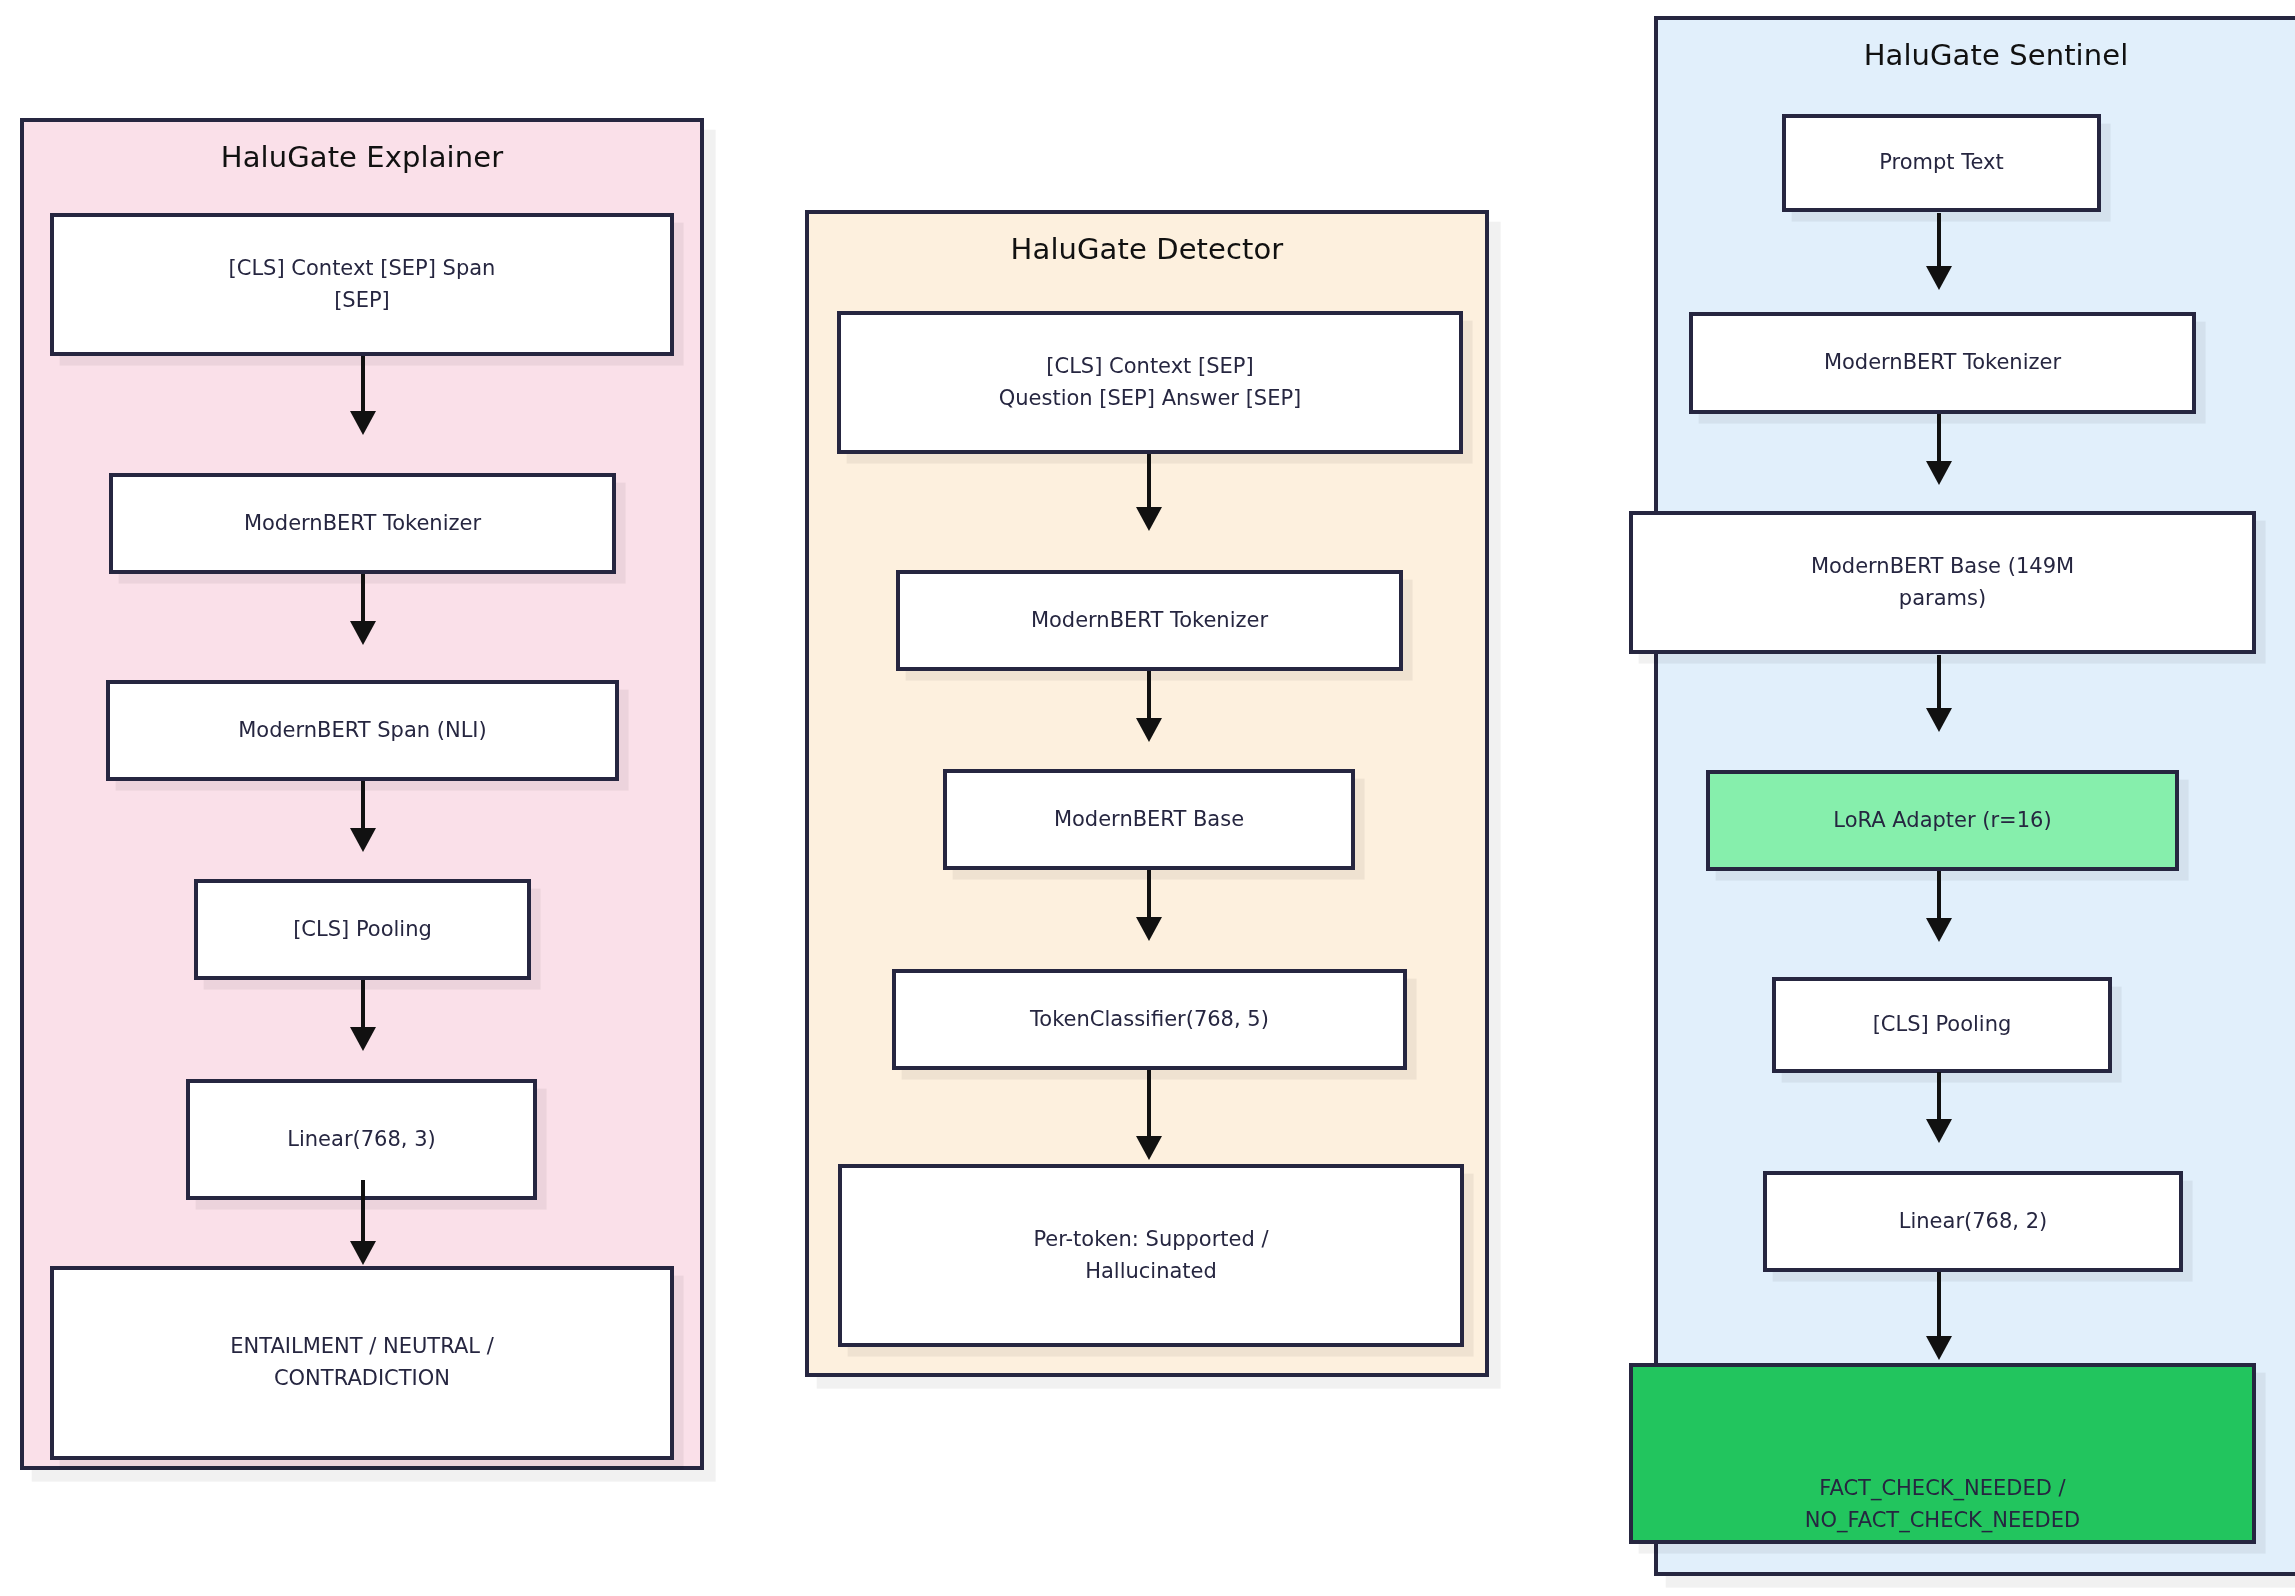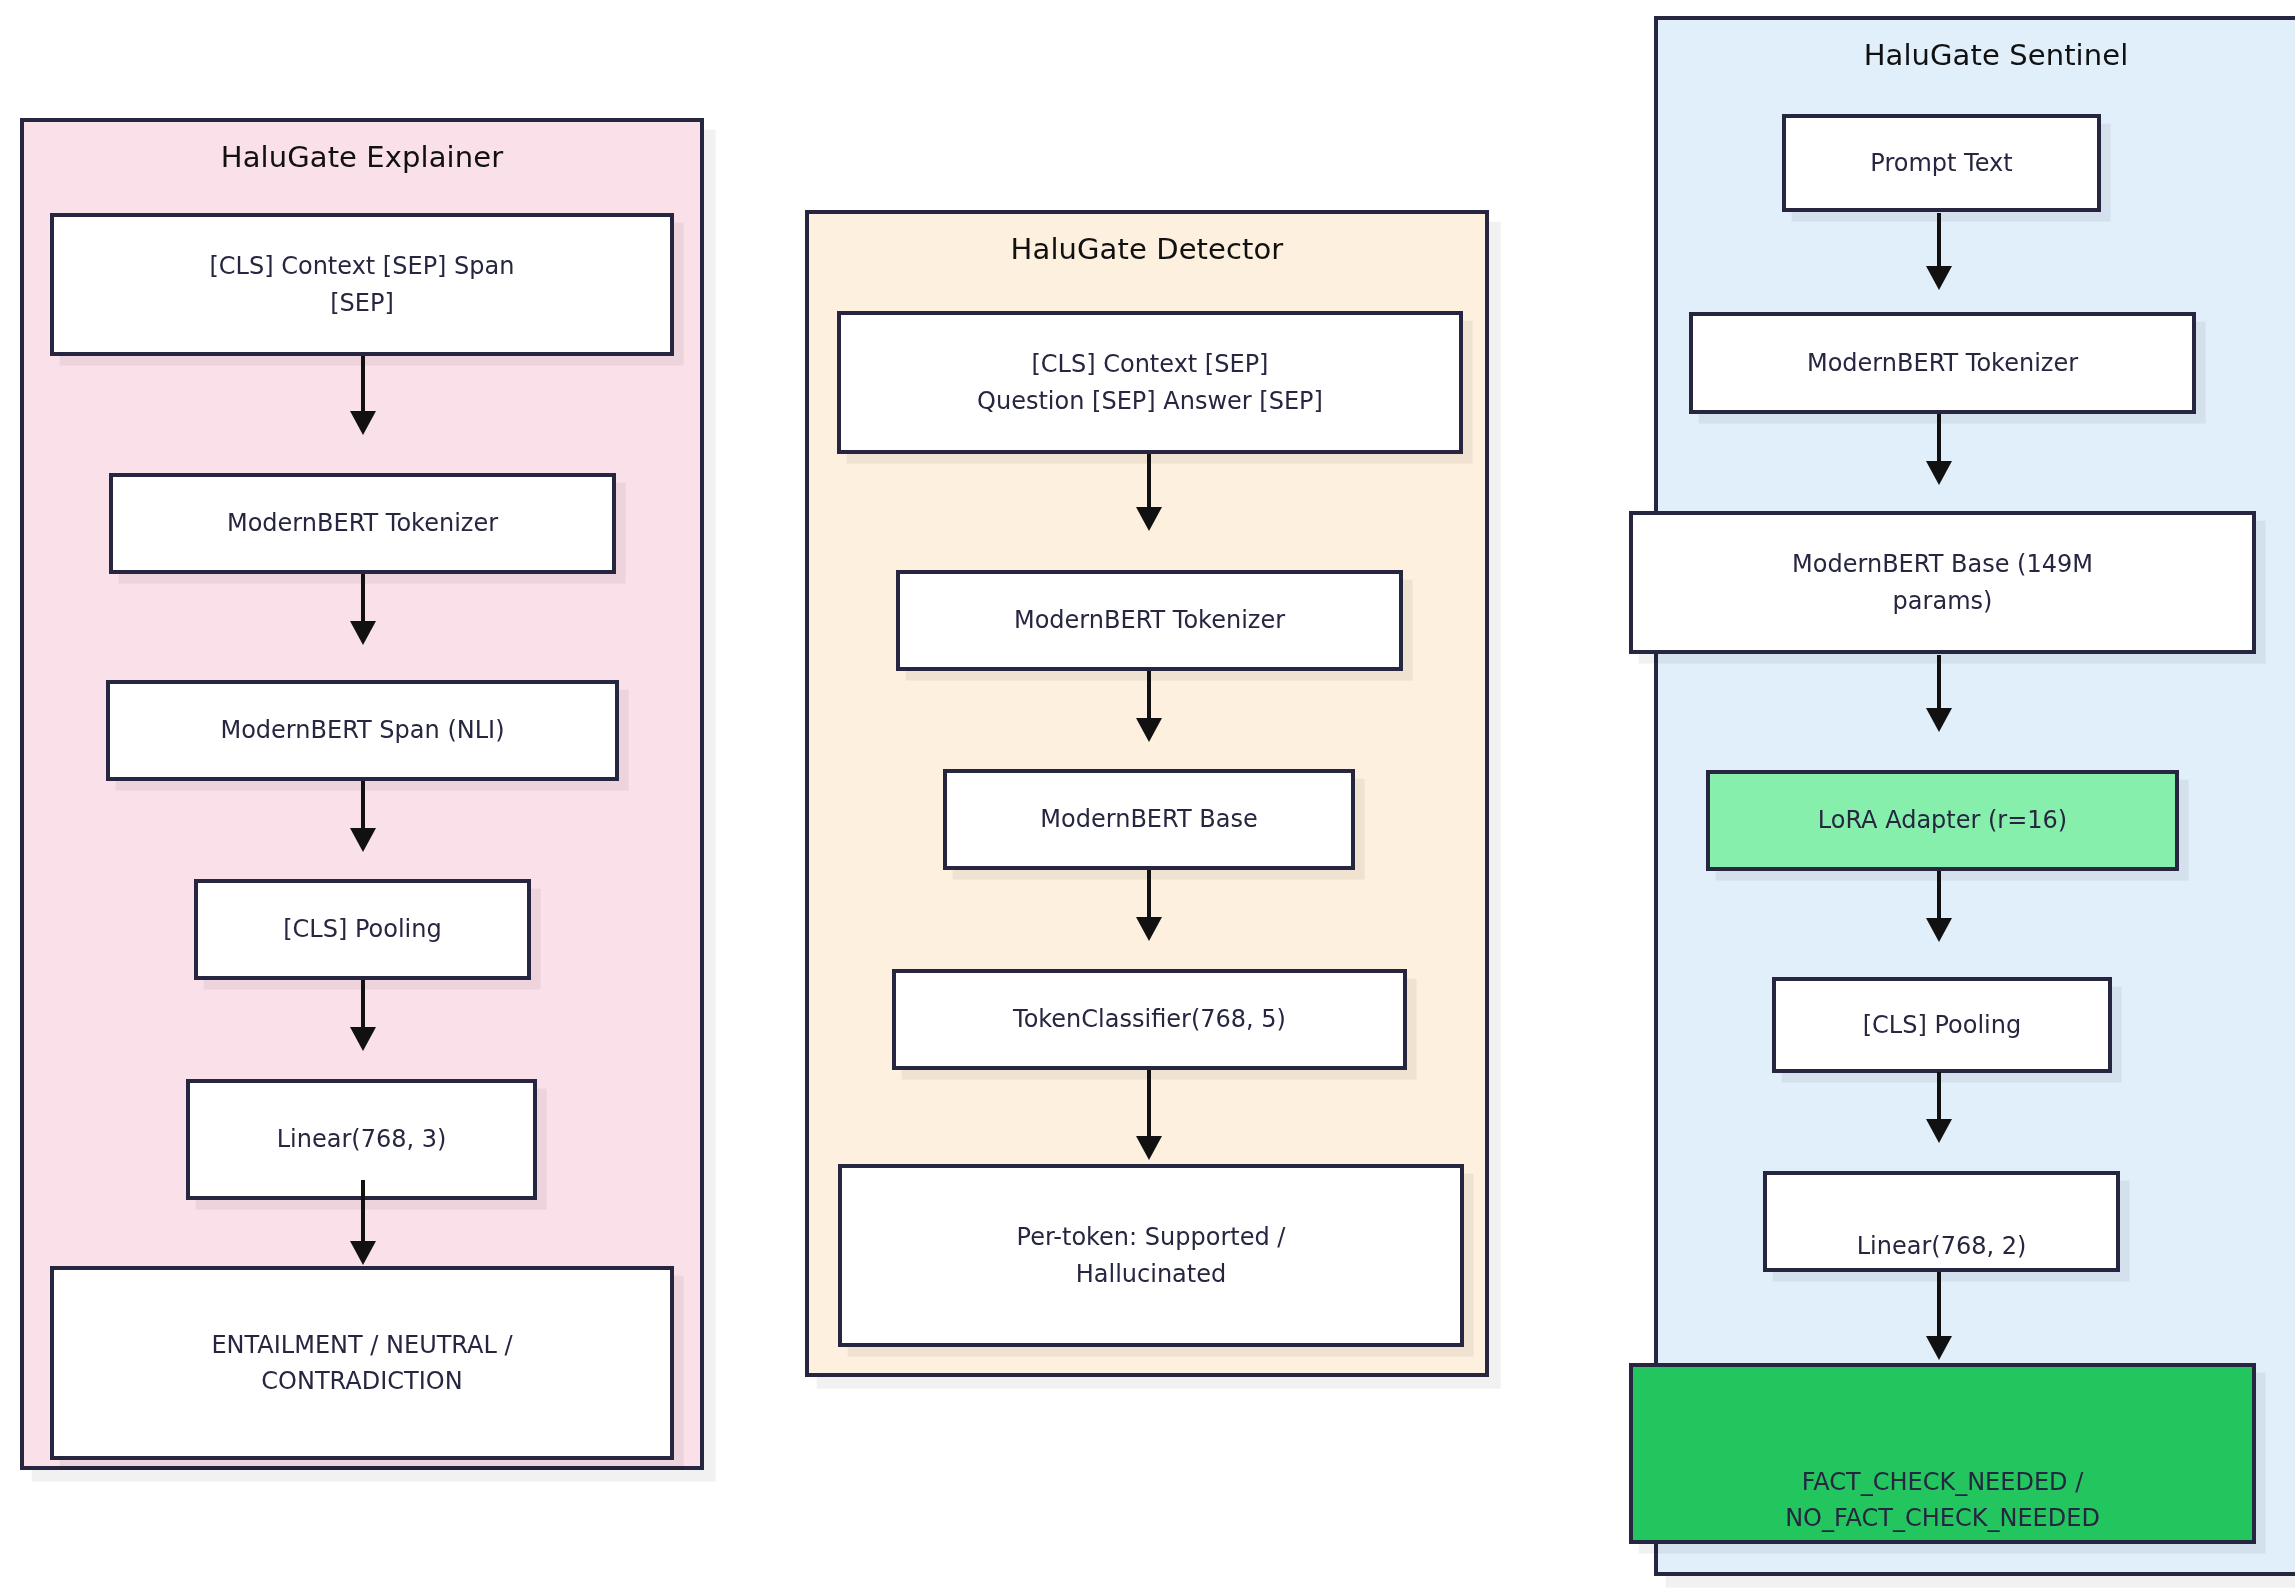--- a/index.html
+++ b/index.html
@@ -65,21 +65,21 @@
   .node {
     position: absolute;
     box-sizing: border-box;
     background: #ffffff;
     border: 4.3px solid #262640;
     display: flex;
     align-items: center;
     justify-content: center;
     text-align: center;
     color: #262640;
-    font-size: 24px;
+    font-size: 21px;
     line-height: 1.52;
     padding: 3.2px 11.7px;
     box-shadow: 9.6px 9.6px 0 0 rgba(0,0,0,0.055);
   }
   .node span { display: block; white-space: pre-line; }
 
   
   .arrow {
     position: absolute;
     width: 0;
@@ -237,21 +237,21 @@
   </div>
 
   <div class="node" style="left: 1772px; top: 977px; width: 340px; height: 96px; border-color: rgb(38, 38, 64); background: rgb(255, 255, 255);">
     <span>[CLS] Pooling</span>
   </div>
   <div class="arrow" style="left:1939px; top:1072px;">
     <div class="shaft" style="height: 47px; background: rgb(17, 17, 17);"></div>
     <div class="head" style="top: 47px; border-top-color: rgb(17, 17, 17);"></div>
   </div>
 
-  <div class="node" style="left: 1763px; top: 1171px; width: 357px; height: 101px; border-color: rgb(38, 38, 64); background: rgb(255, 255, 255); align-items: flex-end;">
+  <div class="node" style="left: 1763px; top: 1171px; width: 420px; height: 101px; border-color: rgb(38, 38, 64); background: rgb(255, 255, 255);">
     <span>Linear(768, 2)</span>
   </div>
   <div class="arrow" style="left:1939px; top:1272px;">
     <div class="shaft" style="height: 64px; background: rgb(17, 17, 17);"></div>
     <div class="head" style="top: 64px; border-top-color: rgb(17, 17, 17);"></div>
   </div>
 
   <div class="node" style="left: 1629px; top: 1363px; width: 627px; height: 181px; border-color: rgb(38, 38, 64); background: #22c55e; align-items: flex-end;">
     <span>FACT_CHECK_NEEDED /
 NO_FACT_CHECK_NEEDED</span>

